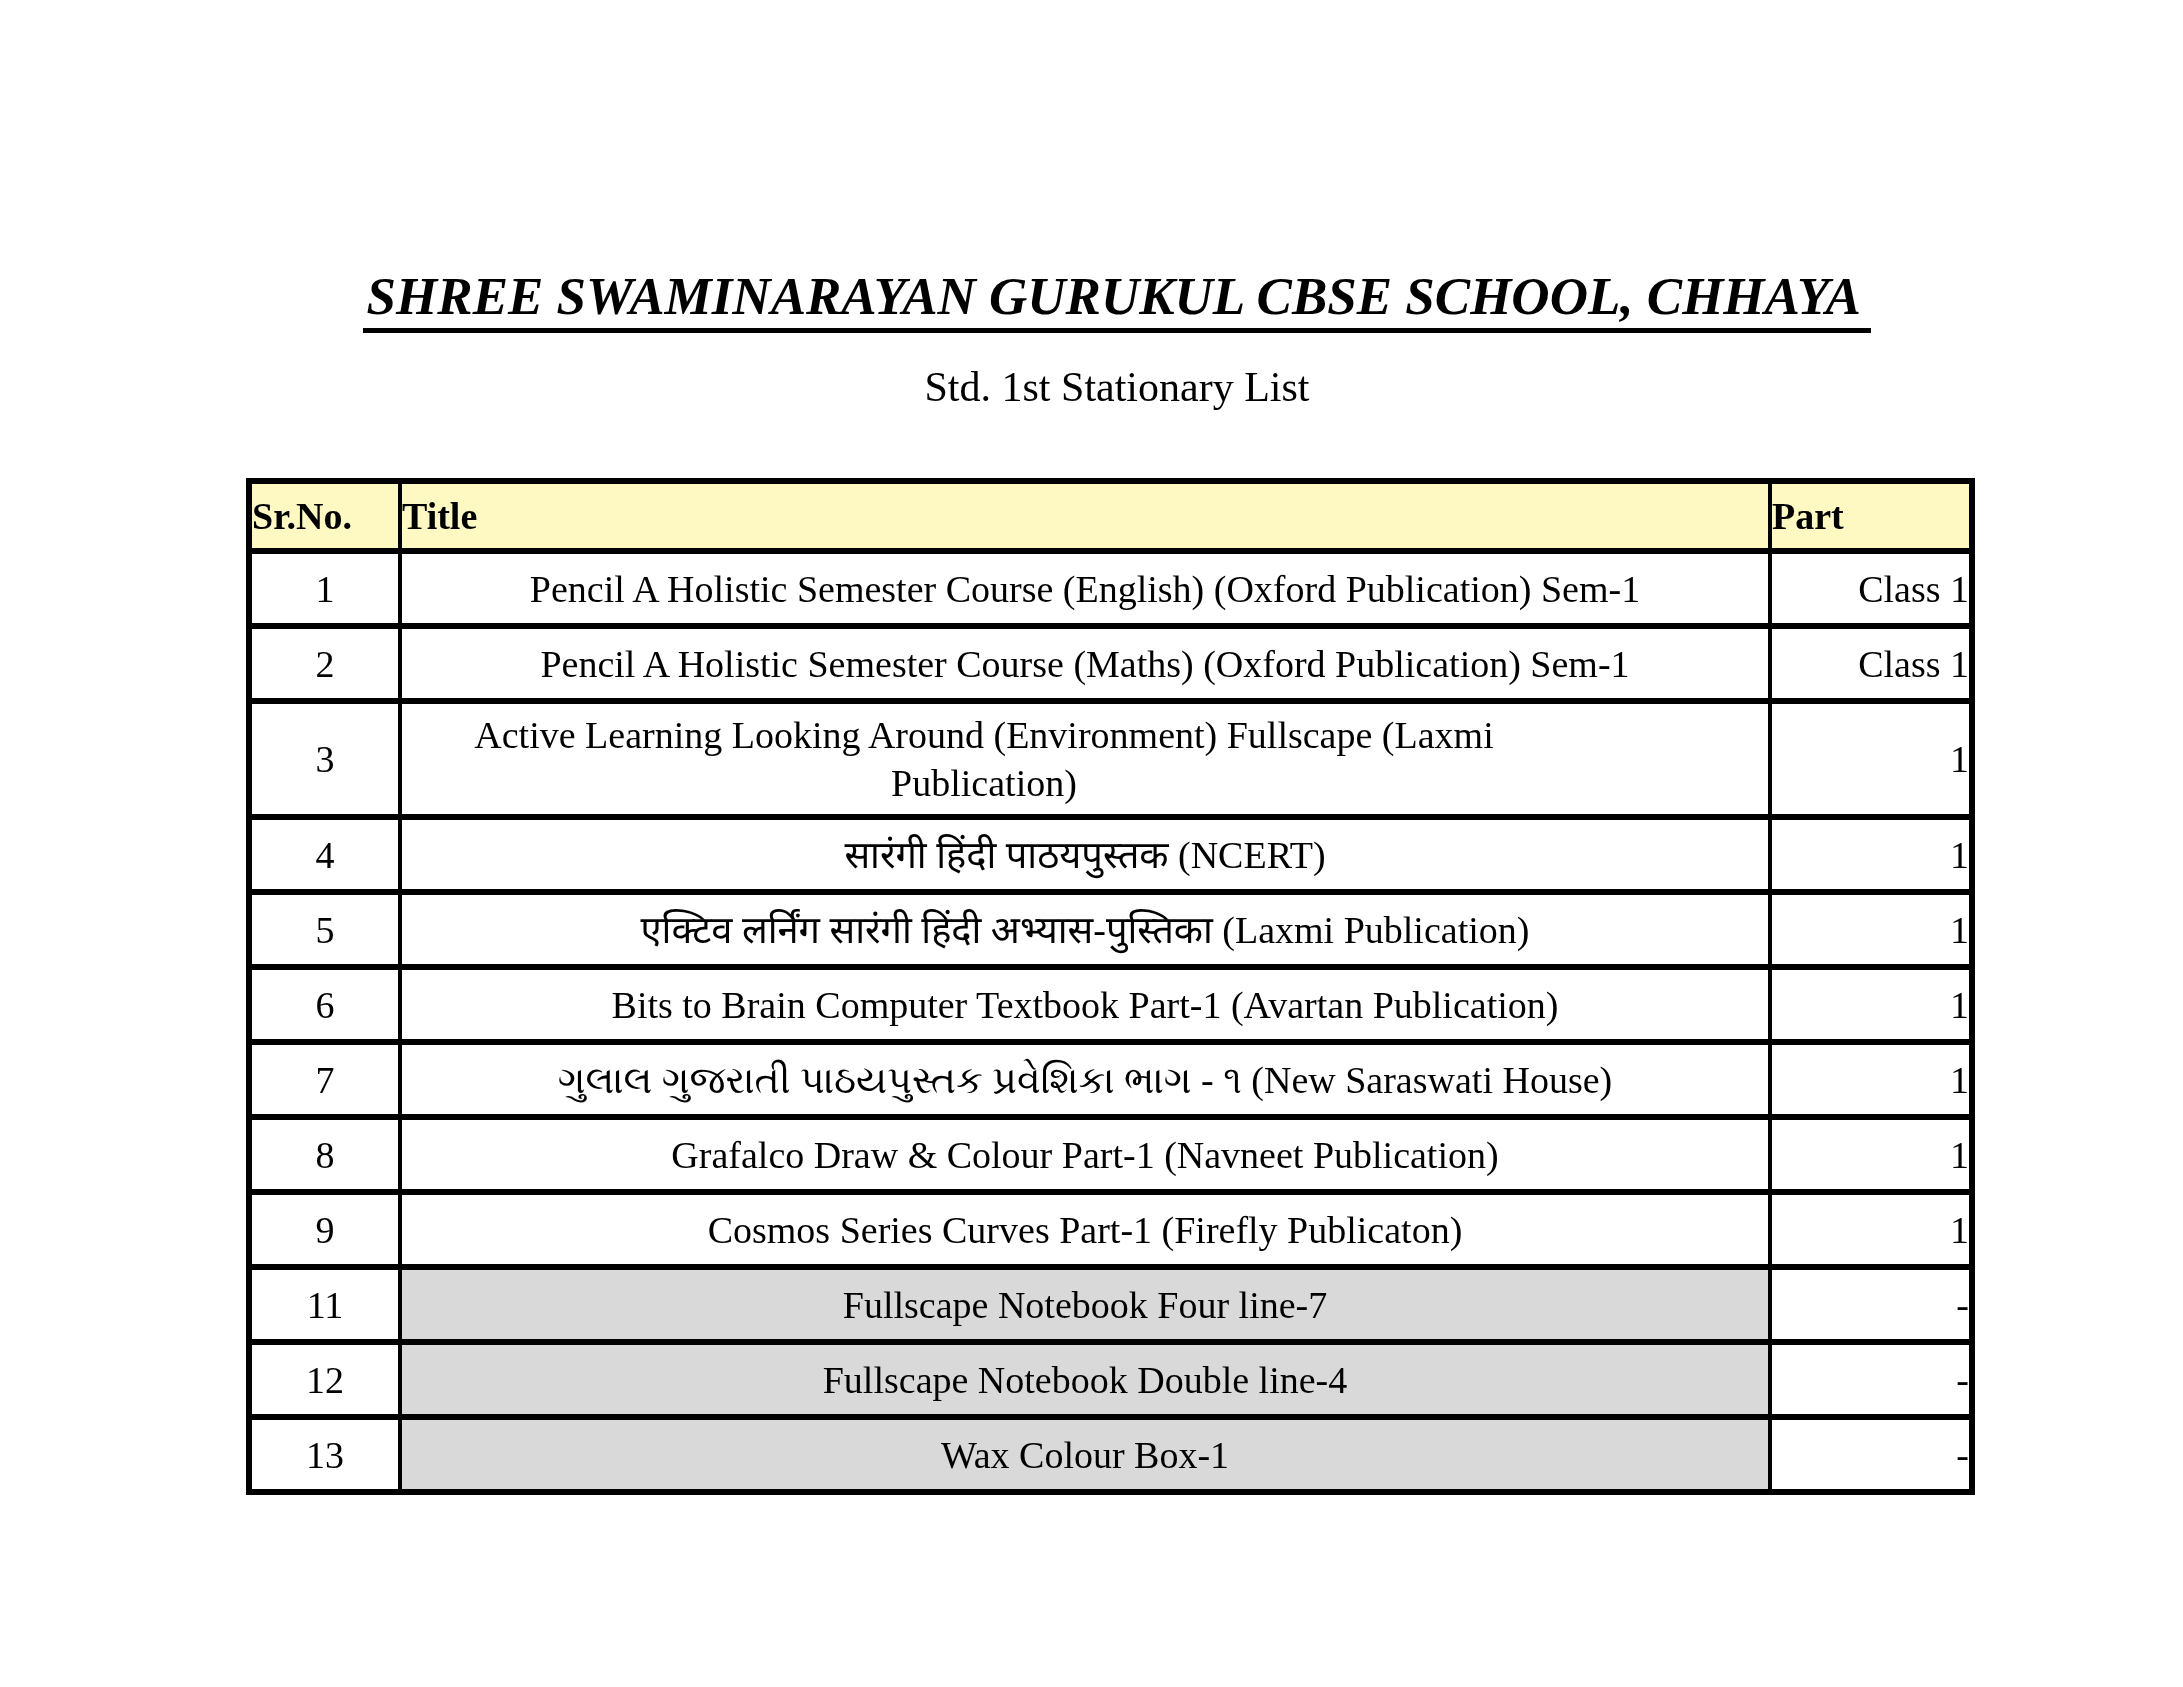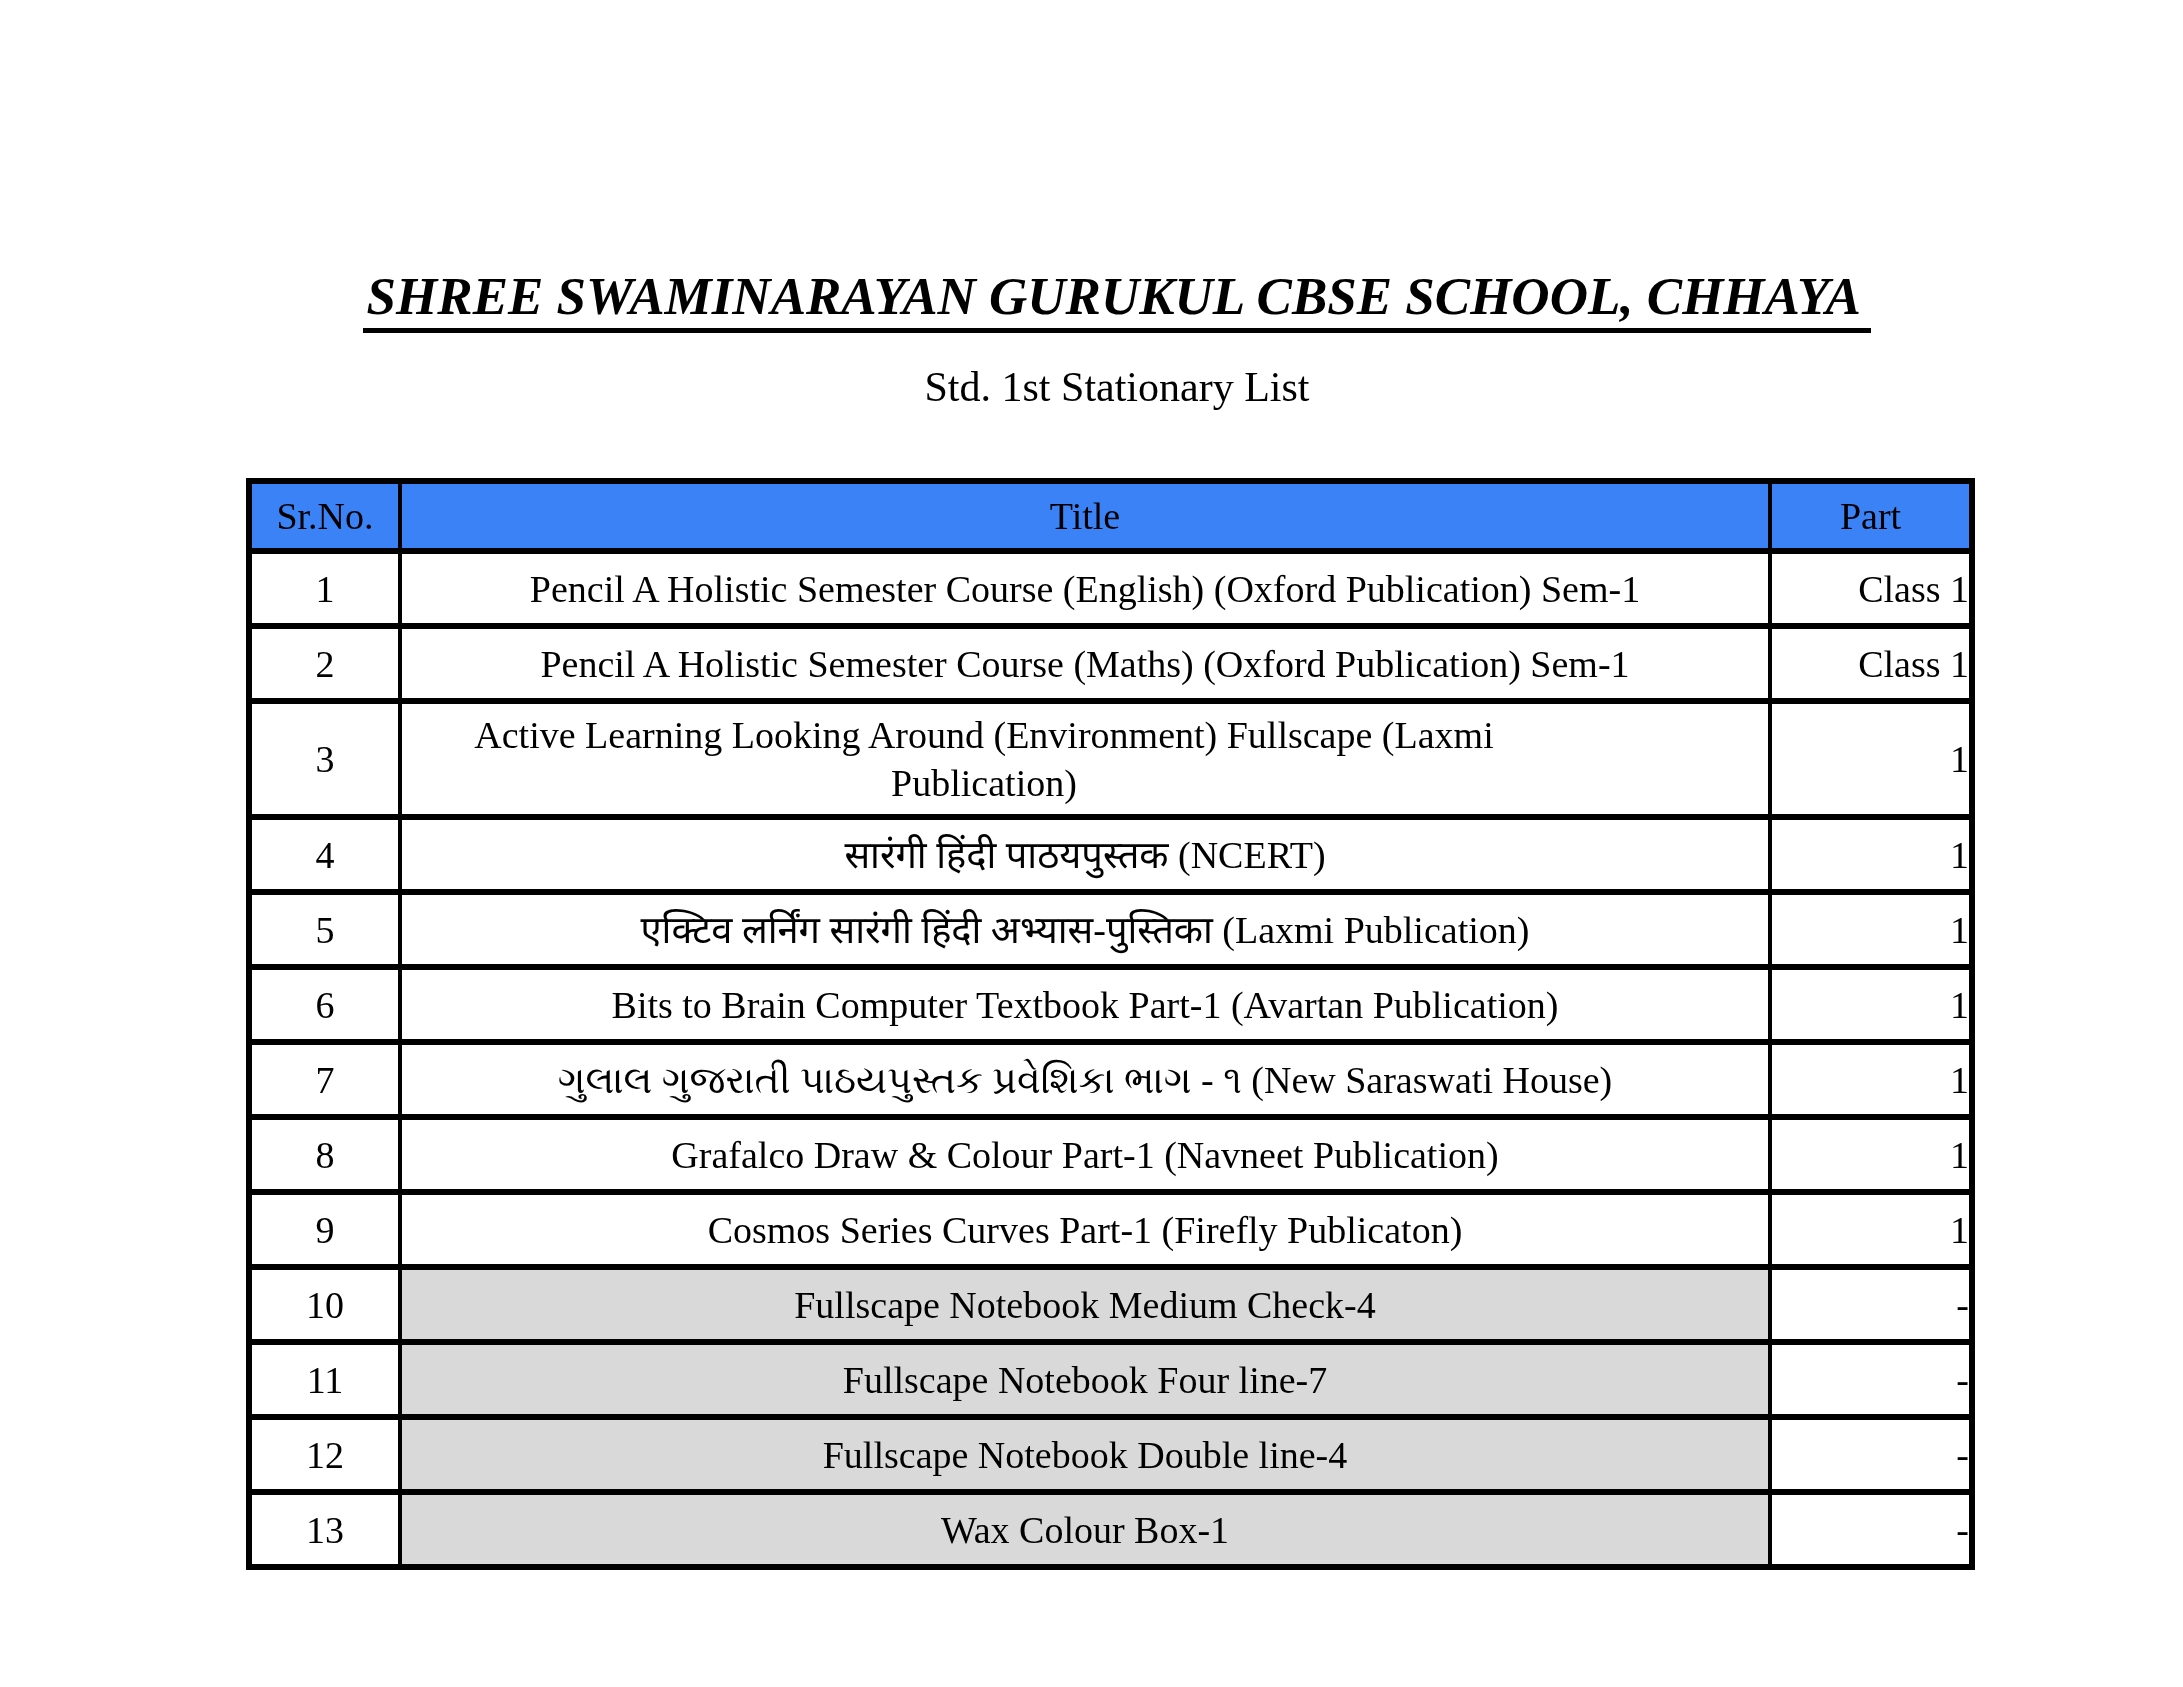--- a/index.html
+++ b/index.html
@@ -80,23 +80,23 @@
     border-top-width: 6px;
     border-bottom-width: 6px;
     font-size: 38px;
     line-height: 48px;
     vertical-align: middle;
     overflow: hidden;
     padding: 0;
   }
   table.stationary th {
     height: 64px;
-    background: #3b82f6;
-    font-weight: normal;
-    text-align: center;
+    background: #fef9c3;
+    font-weight: bold;
+    text-align: left;
   }
   table.stationary td { height: 69px; background: #ffffff; }
   tr.tall td { height: 110px; }
 
   td.cell-srno  { text-align: center; }
   td.cell-part  { text-align: right; }
   td.cell-title { text-align: center; padding-left: 9.3px; }
   td.cell-title.shaded { background: #d9d9d9; }
 
   .wrap-limit { max-width: 1164px; }
@@ -170,25 +170,20 @@
         <td class="cell-srno">8</td>
         <td class="cell-title">Grafalco Draw &amp; Colour Part-1 (Navneet Publication)</td>
         <td class="cell-part">1</td>
       </tr>
       <tr>
         <td class="cell-srno">9</td>
         <td class="cell-title">Cosmos Series Curves Part-1 (Firefly Publicaton)</td>
         <td class="cell-part">1</td>
       </tr>
       <tr>
-        <td class="cell-srno">10</td>
-        <td class="cell-title shaded">Fullscape Notebook Medium Check-4</td>
-        <td class="cell-part">-</td>
-      </tr>
-      <tr>
         <td class="cell-srno">11</td>
         <td class="cell-title shaded">Fullscape Notebook Four line-7</td>
         <td class="cell-part">-</td>
       </tr>
       <tr>
         <td class="cell-srno">12</td>
         <td class="cell-title shaded">Fullscape Notebook Double line-4</td>
         <td class="cell-part">-</td>
       </tr>
       <tr>

